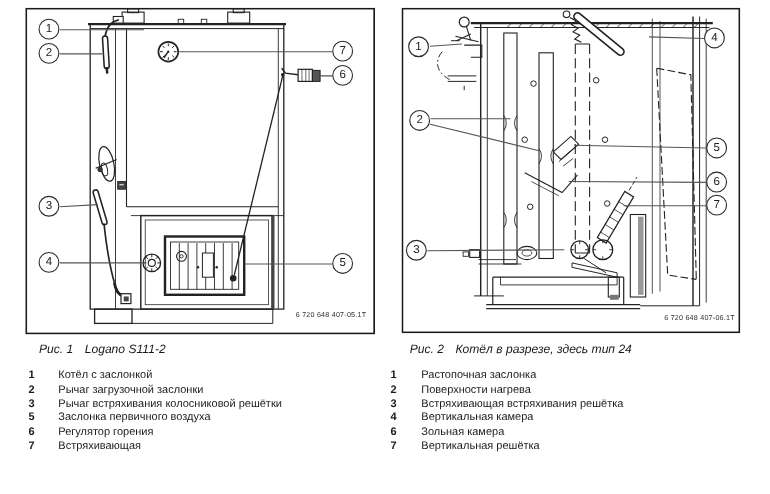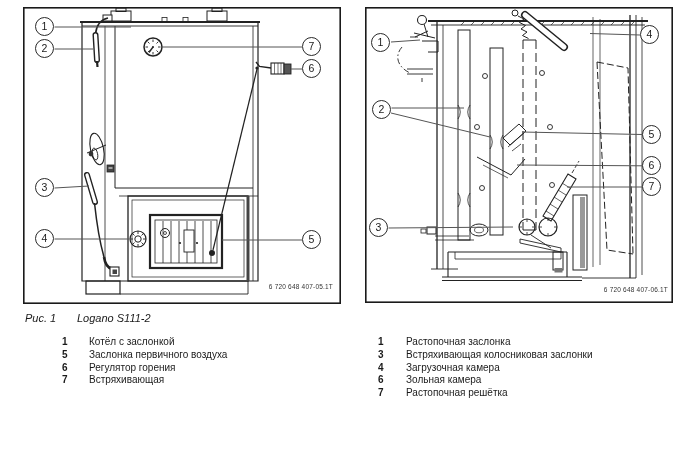--- a/index.html
+++ b/index.html
@@ -10,23 +10,23 @@
   .figure-panel { position:absolute; }
   .figure-panel svg { position:absolute; left:0; top:0; display:block; }
   .callout {
     position:absolute; width:17px; height:17px; border:1.4px solid #2a2a2a;
     border-radius:50%; background:#fff; font-size:10.5px; line-height:17px;
     text-align:center; color:#1a1a1a; z-index:3;
   }
   .code-label {
     position:absolute; font-size:6.5px; color:#333; letter-spacing:0.2px; z-index:2;
   }
-  .caption { position:absolute; font-size:11px; font-style:italic; white-space:nowrap; }
+  .caption { position:absolute; font-size:11px; font-style:italic; white-space:nowrap;text-align:center; }
   .cap-label { display:inline-block; width:52px; }
-  .legend { position:absolute; font-size:10px;margin-left:36px; }
+  .legend { position:absolute; font-size:10px; }
   .legend-row { height:12.8px; line-height:12.8px; white-space:nowrap; }
   .lnum { display:inline-block; width:27px; font-weight:bold; }
   .legend-right .lnum { width:28px; }
 </style>
 </head>
 <body>
 
 <div class="page">
 
   <div class="figure-panel" style="left:23px; top:7px; width:318px; height:297px;">
@@ -240,29 +240,35 @@
     <div class="callout" style="left:275px; top:18px">4</div>
     <div class="callout" style="left:277px; top:118px">5</div>
     <div class="callout" style="left:277px; top:149px">6</div>
     <div class="callout" style="left:277px; top:170px">7</div>
     <div class="code-label" style="right:5px; top:279px">6 720 648 407-06.1T</div>
   </div>
 
   <div class="caption" style="left:25px; top:312px">
     <span class="cap-label">Рис. 1</span><span class="cap-title">Logano S111-2</span>
   </div>
+  <div class="caption" style="left:362px; top:312px">
+    <span class="cap-label">Рис. 2</span><span class="cap-title">Котёл в разрезе, здесь тип 24</span>
+  </div>
 
   <div class="legend" style="left:26px; top:336px">
     <div class="legend-row"><span class="lnum">1</span><span class="ltext">Котёл с заслонкой</span></div>
+    <div class="legend-row"><span class="lnum">2</span><span class="ltext">Рычаг загрузочной заслонки</span></div>
+    <div class="legend-row"><span class="lnum">3</span><span class="ltext">Рычаг встряхивания колосниковой решётки</span></div>
     <div class="legend-row"><span class="lnum">5</span><span class="ltext">Заслонка первичного воздуха</span></div>
     <div class="legend-row"><span class="lnum">6</span><span class="ltext">Регулятор горения</span></div>
     <div class="legend-row"><span class="lnum">7</span><span class="ltext">Встряхивающая</span></div>
   </div>
 
-  <div class="legend legend-right" style="left:342px; top:336px">
+  <div class="legend legend-right" style="left:355px; top:336px">
     <div class="legend-row"><span class="lnum">1</span><span class="ltext">Растопочная заслонка</span></div>
-    <div class="legend-row"><span class="lnum">3</span><span class="ltext">Встряхивающая колосниковая заслонки</span></div>
-    <div class="legend-row"><span class="lnum">4</span><span class="ltext">Загрузочная камера</span></div>
+    <div class="legend-row"><span class="lnum">2</span><span class="ltext">Поверхности нагрева</span></div>
+    <div class="legend-row"><span class="lnum">3</span><span class="ltext">Встряхивающая встряхивания решётка</span></div>
+    <div class="legend-row"><span class="lnum">4</span><span class="ltext">Вертикальная камера</span></div>
     <div class="legend-row"><span class="lnum">6</span><span class="ltext">Зольная камера</span></div>
-    <div class="legend-row"><span class="lnum">7</span><span class="ltext">Растопочная решётка</span></div>
+    <div class="legend-row"><span class="lnum">7</span><span class="ltext">Вертикальная решётка</span></div>
   </div>
 
 </div>
 
 </body></html>

